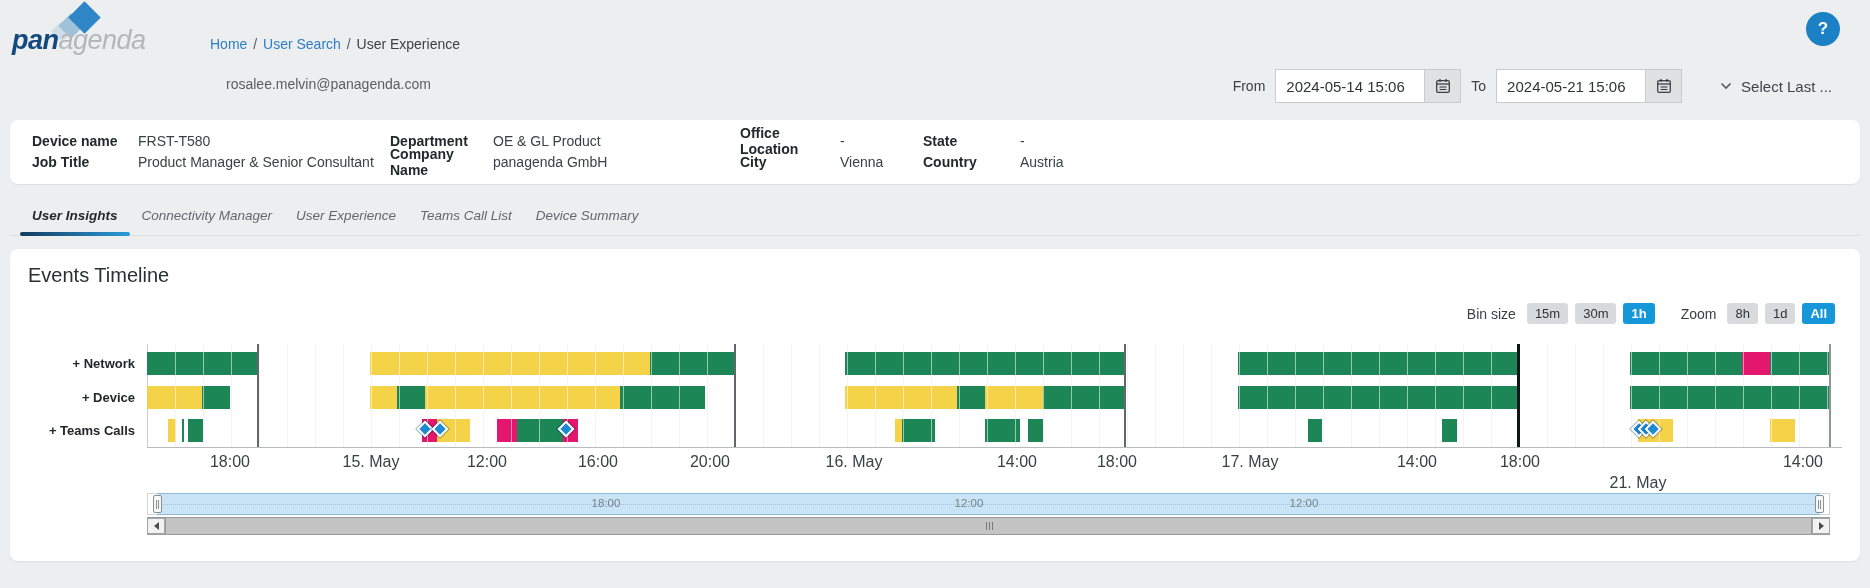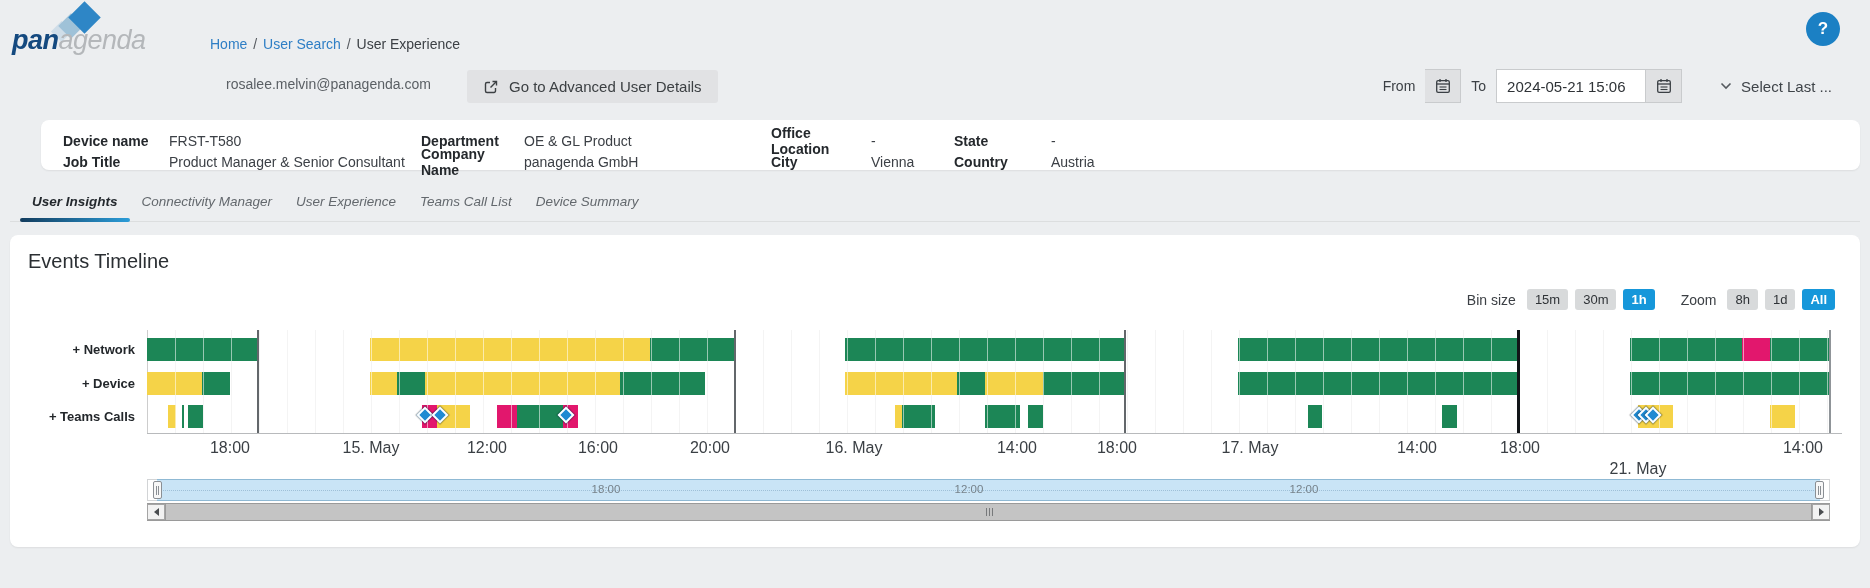--- a/index.html
+++ b/index.html
@@ -37,23 +37,23 @@
   .range-controls { position:absolute; right:28px; top:8px; height:36px; display:flex; align-items:center; }
   .range-lbl { font-size:14px; color:#3c4045; margin:0 10px; }
   .input-group { display:flex; align-items:stretch; height:34px; }
   .dt-input { width:150px; height:34px; border:1px solid #c9cbcd; background:#fff; padding:0 10px;
     font-size:15px; color:#2f3337; font-family:"Liberation Sans","DejaVu Sans",sans-serif; }
   .cal-btn { width:36px; border:1px solid #c9cbcd; border-left:none; background:#e0e1e3;
     display:flex; align-items:center; justify-content:center; cursor:pointer; }
   .select-last { display:flex; align-items:center; gap:9px; margin-left:38px; font-size:15px; color:#3f4449; cursor:pointer; }
   
   .card { background:#fff; border-radius:8px; box-shadow:0 1px 2px rgba(0,0,0,.07); }
-  .info-card { margin-top:8px; height:50px; padding:10px 0 0 22px;
+  .info-card { margin-top:8px; height:64px; padding:10px 0 0 22px;
     display:grid; grid-template-columns:106px 252px 103px 247px 100px 83px 97px 1fr;
-    grid-auto-rows:21px; font-size:14px; align-items:center;margin-left:31px; }
+    grid-auto-rows:21px; font-size:14px; align-items:center; }
   .info-label { font-weight:bold; color:#24282c; }
   .info-value { color:#3c4046; }
   
   .tabs { margin-top:16px; height:36px; display:flex; padding-left:10px; border-bottom:1px solid #dcdedf; }
   .tab { position:relative; padding:8px 12px 0 12px; font-size:13.5px; color:#63686d; cursor:pointer; white-space:nowrap;font-style:italic; }
   .tab.active { color:#24292e; font-weight:bold; }
   .tab.active::after { content:""; position:absolute; left:0; right:0; bottom:-1px; height:4px; border-radius:2px;
     background:linear-gradient(90deg,#123c5e,#2b9cd8); }
   
   .timeline-card { position:relative; margin-top:13px; height:312px; }
@@ -110,31 +110,24 @@
       <span class="d d3"></span><span class="d d2"></span><span class="d d1"></span>
     </span>
     <span class="logo-text"><span class="lb">pan</span><span class="ll">agenda</span></span>
   </div>
   <nav class="breadcrumb" id="breadcrumb"><span class="bc-link">Home</span><span class="bc-sep"> / </span><span class="bc-link">User Search</span><span class="bc-sep"> / </span><span class="bc-current">User Experience</span></nav>
   <button class="help-btn">?</button>
 </header>
 
 <div class="user-row">
   <span class="user-email">rosalee.melvin@panagenda.com</span>
-  <button class="adv-btn">
-    <svg width="16" height="16" viewBox="0 0 16 16" fill="none">
-      <path d="M7 3.5H4A1.5 1.5 0 0 0 2.5 5v7A1.5 1.5 0 0 0 4 13.5h7A1.5 1.5 0 0 0 12.5 12V9" stroke="#3c4043" stroke-width="1.4"></path>
-      <path d="M9.5 2.5H13.5V6.5" stroke="#3c4043" stroke-width="1.4"></path>
-      <path d="M13.2 2.8L7.5 8.5" stroke="#3c4043" stroke-width="1.4"></path>
-    </svg>
-    <span>Go to Advanced User Details</span>
-  </button>
   <div class="range-controls">
     <span class="range-lbl">From</span>
     <span class="input-group">
+      <input class="dt-input" value="2024-05-14 15:06" style="">
       <button class="cal-btn">
         <svg width="16" height="16" viewBox="0 0 16 16" fill="none">
           <rect x="1.7" y="2.7" width="12.6" height="11.6" rx="1.4" stroke="#3a3f44" stroke-width="1.3"></rect>
           <line x1="1.7" y1="6" x2="14.3" y2="6" stroke="#3a3f44" stroke-width="1.3"></line>
           <line x1="5" y1="1" x2="5" y2="4" stroke="#3a3f44" stroke-width="1.3"></line>
           <line x1="11" y1="1" x2="11" y2="4" stroke="#3a3f44" stroke-width="1.3"></line>
           <line x1="4.5" y1="9" x2="11.5" y2="9" stroke="#3a3f44" stroke-width="1.1"></line>
           <line x1="4.5" y1="11.5" x2="11.5" y2="11.5" stroke="#3a3f44" stroke-width="1.1"></line>
         </svg>
       </button>

